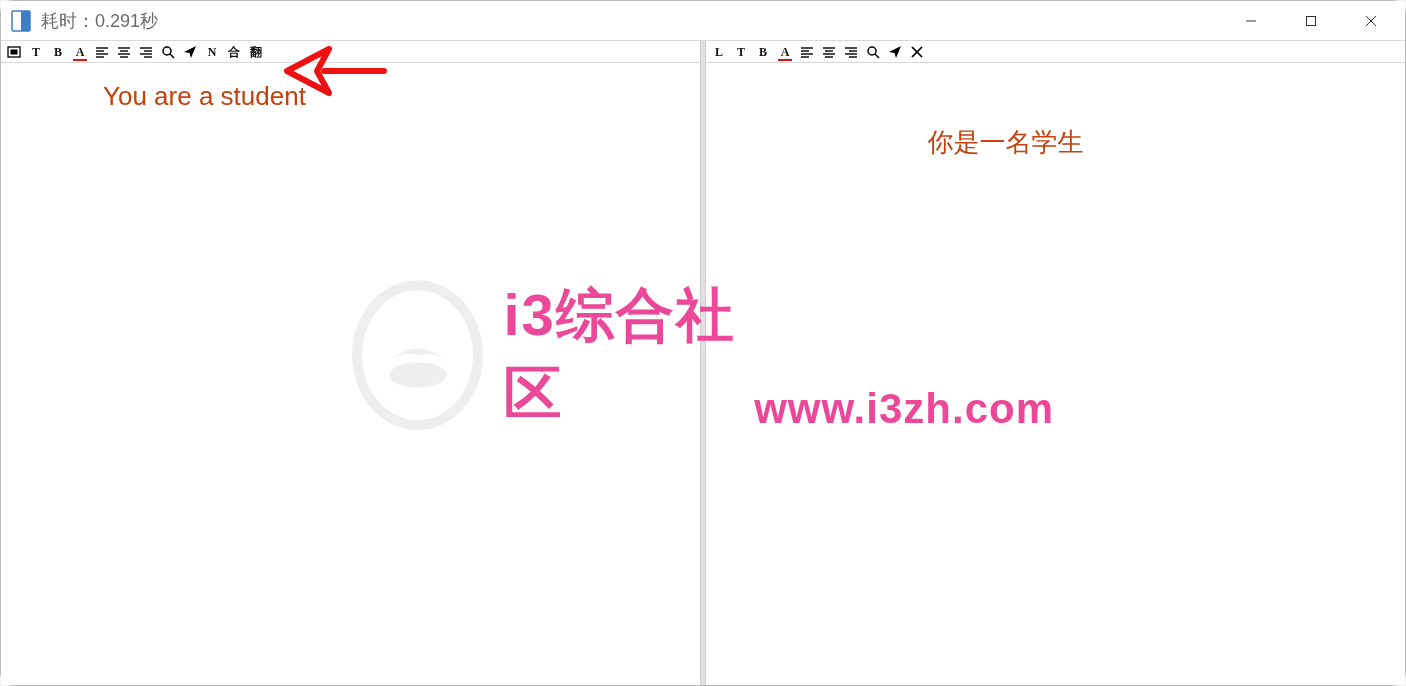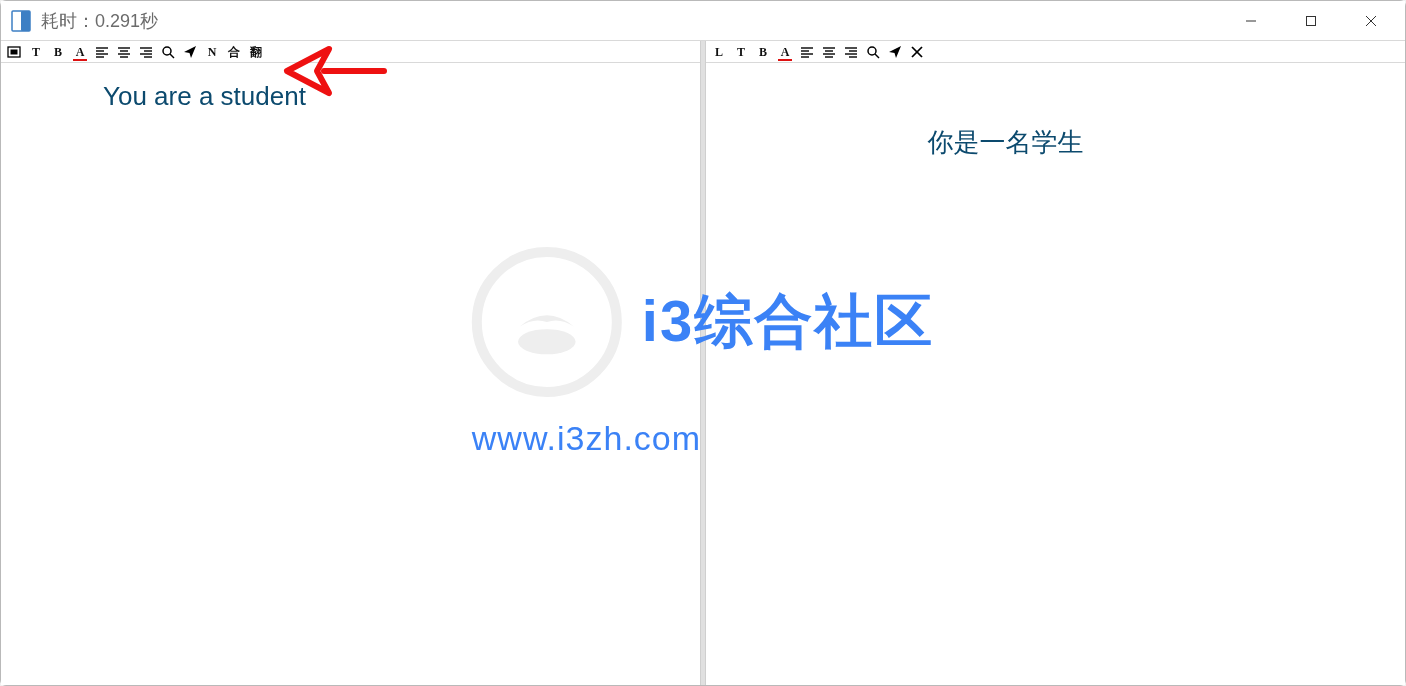--- a/index.html
+++ b/index.html
@@ -2,21 +2,21 @@
 <html><head>
 <meta charset="utf-8">
 <style>
   * { box-sizing: border-box; margin: 0; padding: 0; }
   html, body { width: 1406px; height: 686px; font-family: "Segoe UI", "Microsoft YaHei", Arial, sans-serif; background: #f0f0f0; overflow: hidden; }
 
   .window {
     width: 1406px; height: 686px;
     background: #fff;
     border: 1px solid #b9b9b9;
-    border-radius: 6px;
+    border-radius: 13px;
     display: flex; flex-direction: column;
     position: relative;
   }
 
   
   .titlebar {
     height: 40px;
     display: flex; align-items: center;
     padding: 0 4px 0 10px;
     background: #fff;
@@ -86,50 +86,50 @@
   .tb.cn { font-family: "Microsoft YaHei","SimSun",sans-serif; font-weight:600; font-size:12px; }
 
   
   .editor {
     flex: 1 1 auto;
     padding: 18px 12px;
     position: relative;
   }
   .editor .line {
     font-size: 26px;
-    color: #0c4a6e;
+    color: #c2410c;
   }
   .editor.left .line { margin-left: 90px; font-family: "Segoe UI", Arial, sans-serif; }
   .editor.right .line { text-align: center; font-family: "Microsoft YaHei","SimHei",sans-serif; font-weight: 500; margin-left:-100px;margin-top:44px;}
 
   
   .arrow-anno {
     position: absolute;
     left: 278px; top: 40px;
     pointer-events: none;
   }
 
   
   .watermark {
     position: absolute;
     left: 50%; top: 50%;
     transform: translate(-50%, -55%);
-    display: flex; flex-direction: column; align-items: flex-start;
-    color: #3b82f6;
+    display: flex; align-items: flex-end;
+    color: #ec4899;
     pointer-events: none;
     user-select: none;
   }
   .watermark .row1 { display:flex; align-items:center; gap:20px; }
   .watermark .wm-circle {
     width: 150px; height: 150px; border: 10px solid #eeeeee; border-radius: 50%;
     display:flex; align-items:center; justify-content:center;
   }
   .watermark .wm-circle svg { width: 90px; height: 90px; }
   .watermark .wm-text-main { font-size: 58px; font-weight: 700; letter-spacing: 2px; }
-  .watermark .wm-url { font-size: 34px; font-weight: 400; margin-top: 22px; letter-spacing: 1px;}
+  .watermark .wm-url { font-size: 42px; font-weight: 700; margin-top: 22px; letter-spacing: 1px;}
 </style>
 </head>
 <body>
 
 <div class="window">
 
   <div class="titlebar">
     <span class="app-icon">
       <svg viewBox="0 0 20 22">
         <rect x="1" y="1" width="18" height="20" rx="1" fill="#fff" stroke="#3d7fc4" stroke-width="1.5"></rect>

